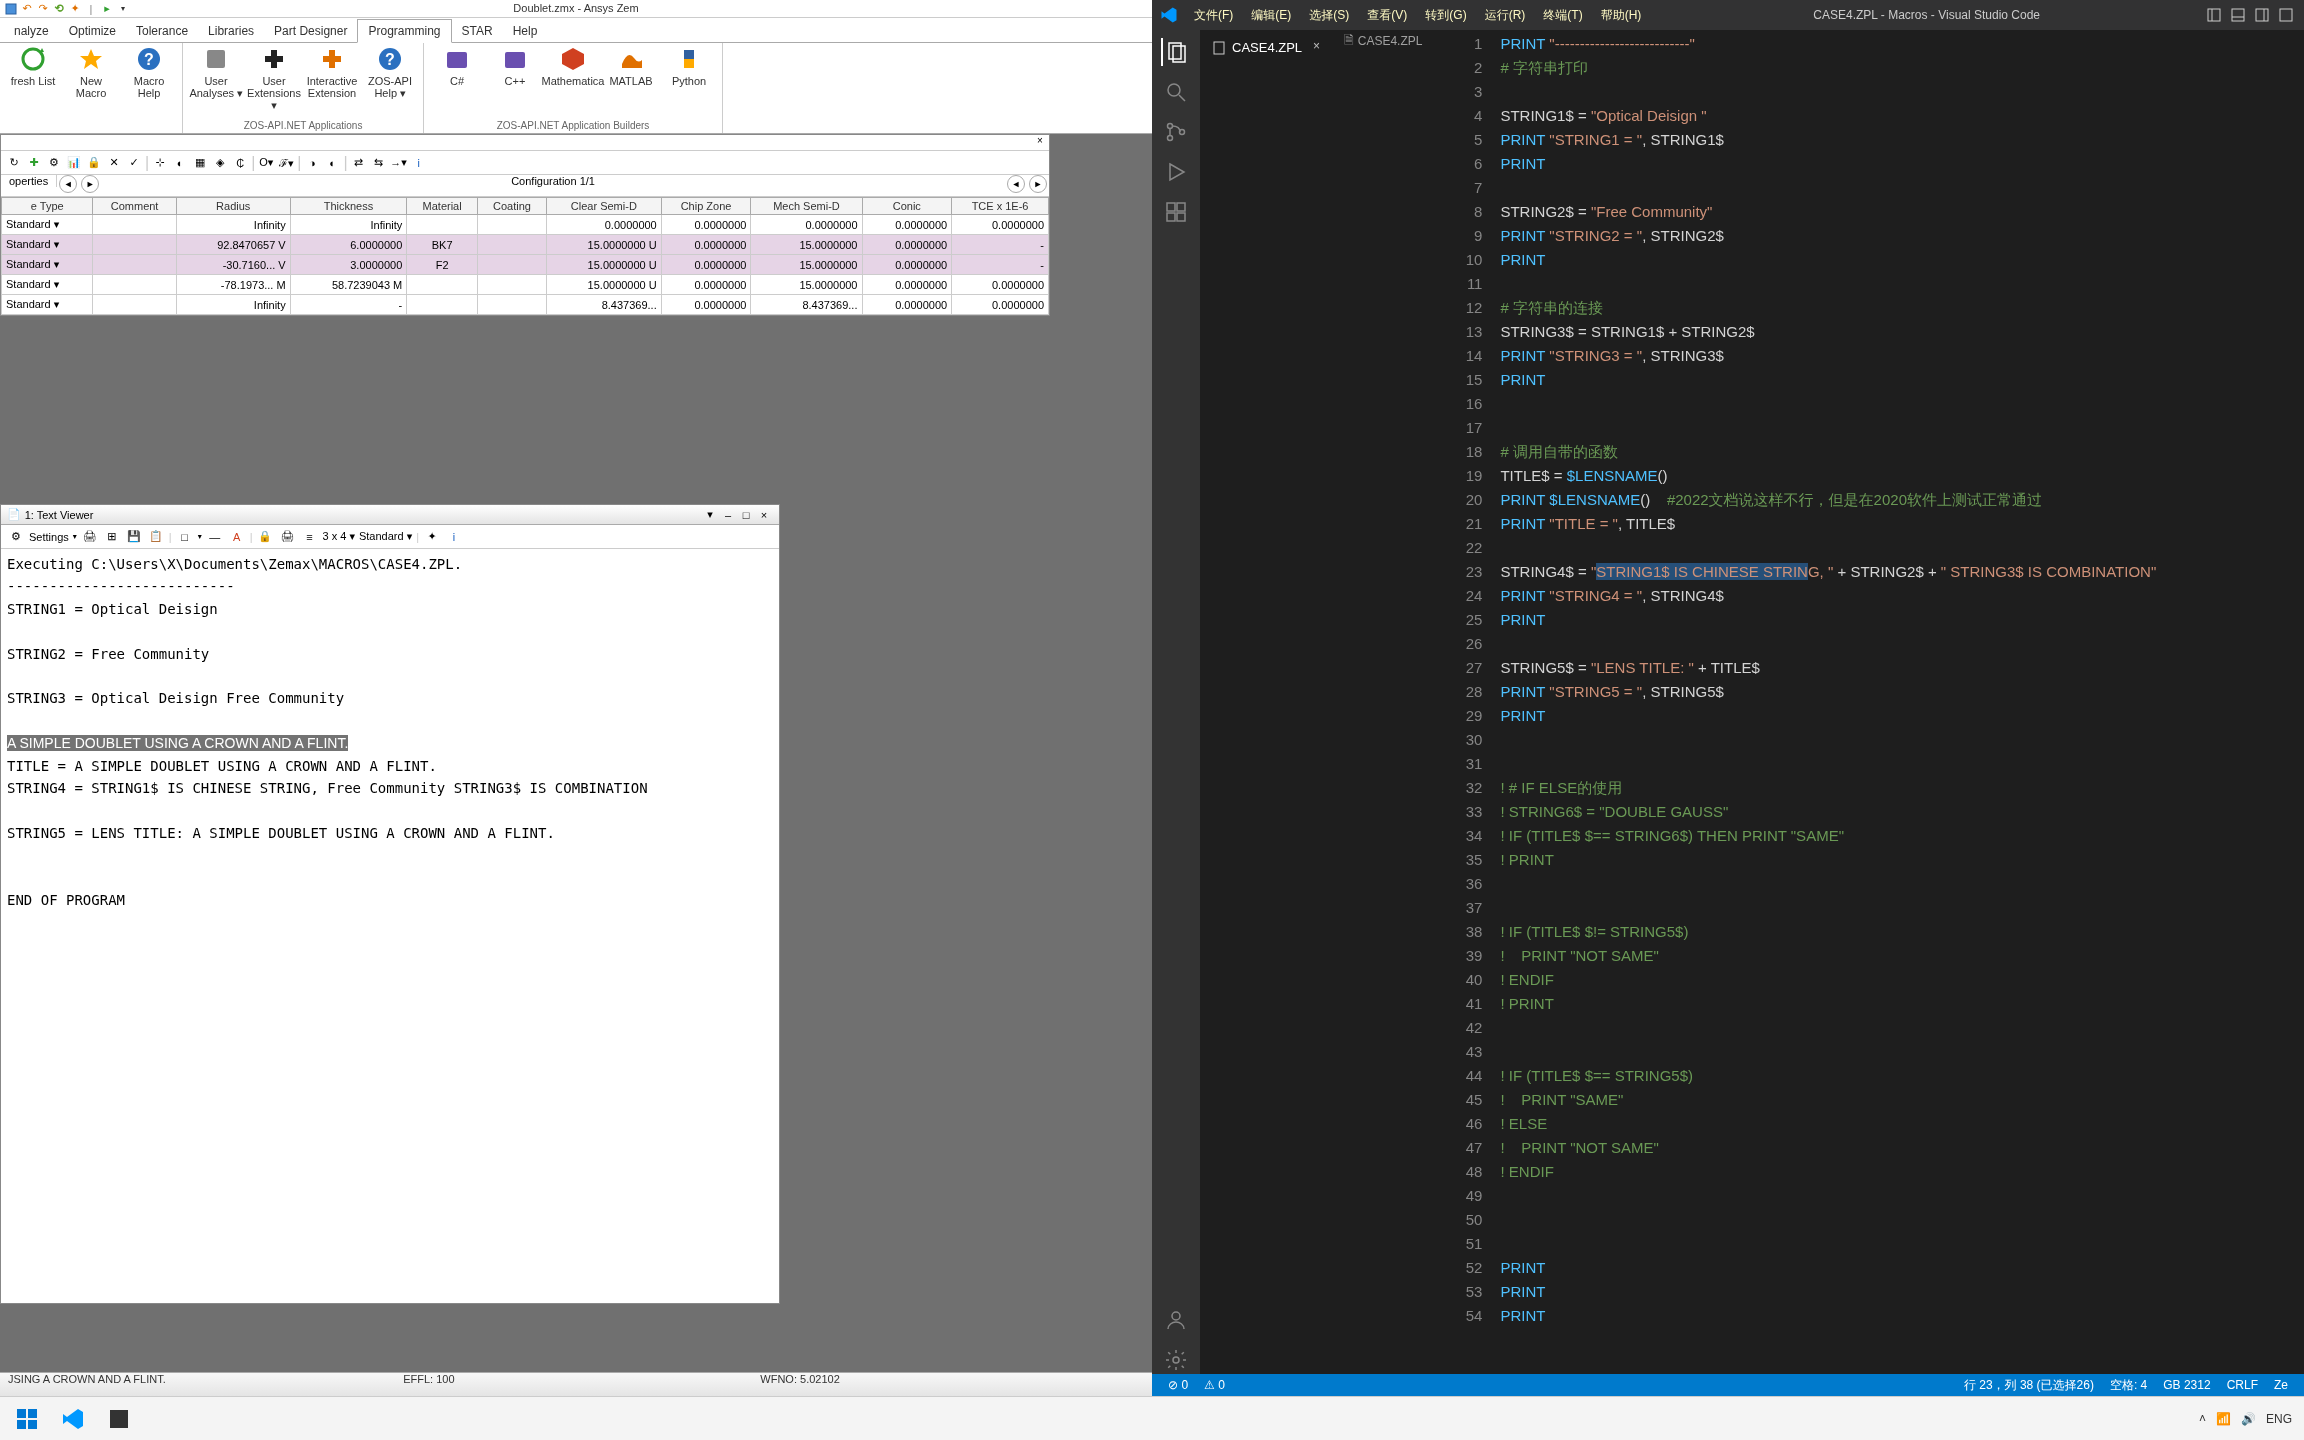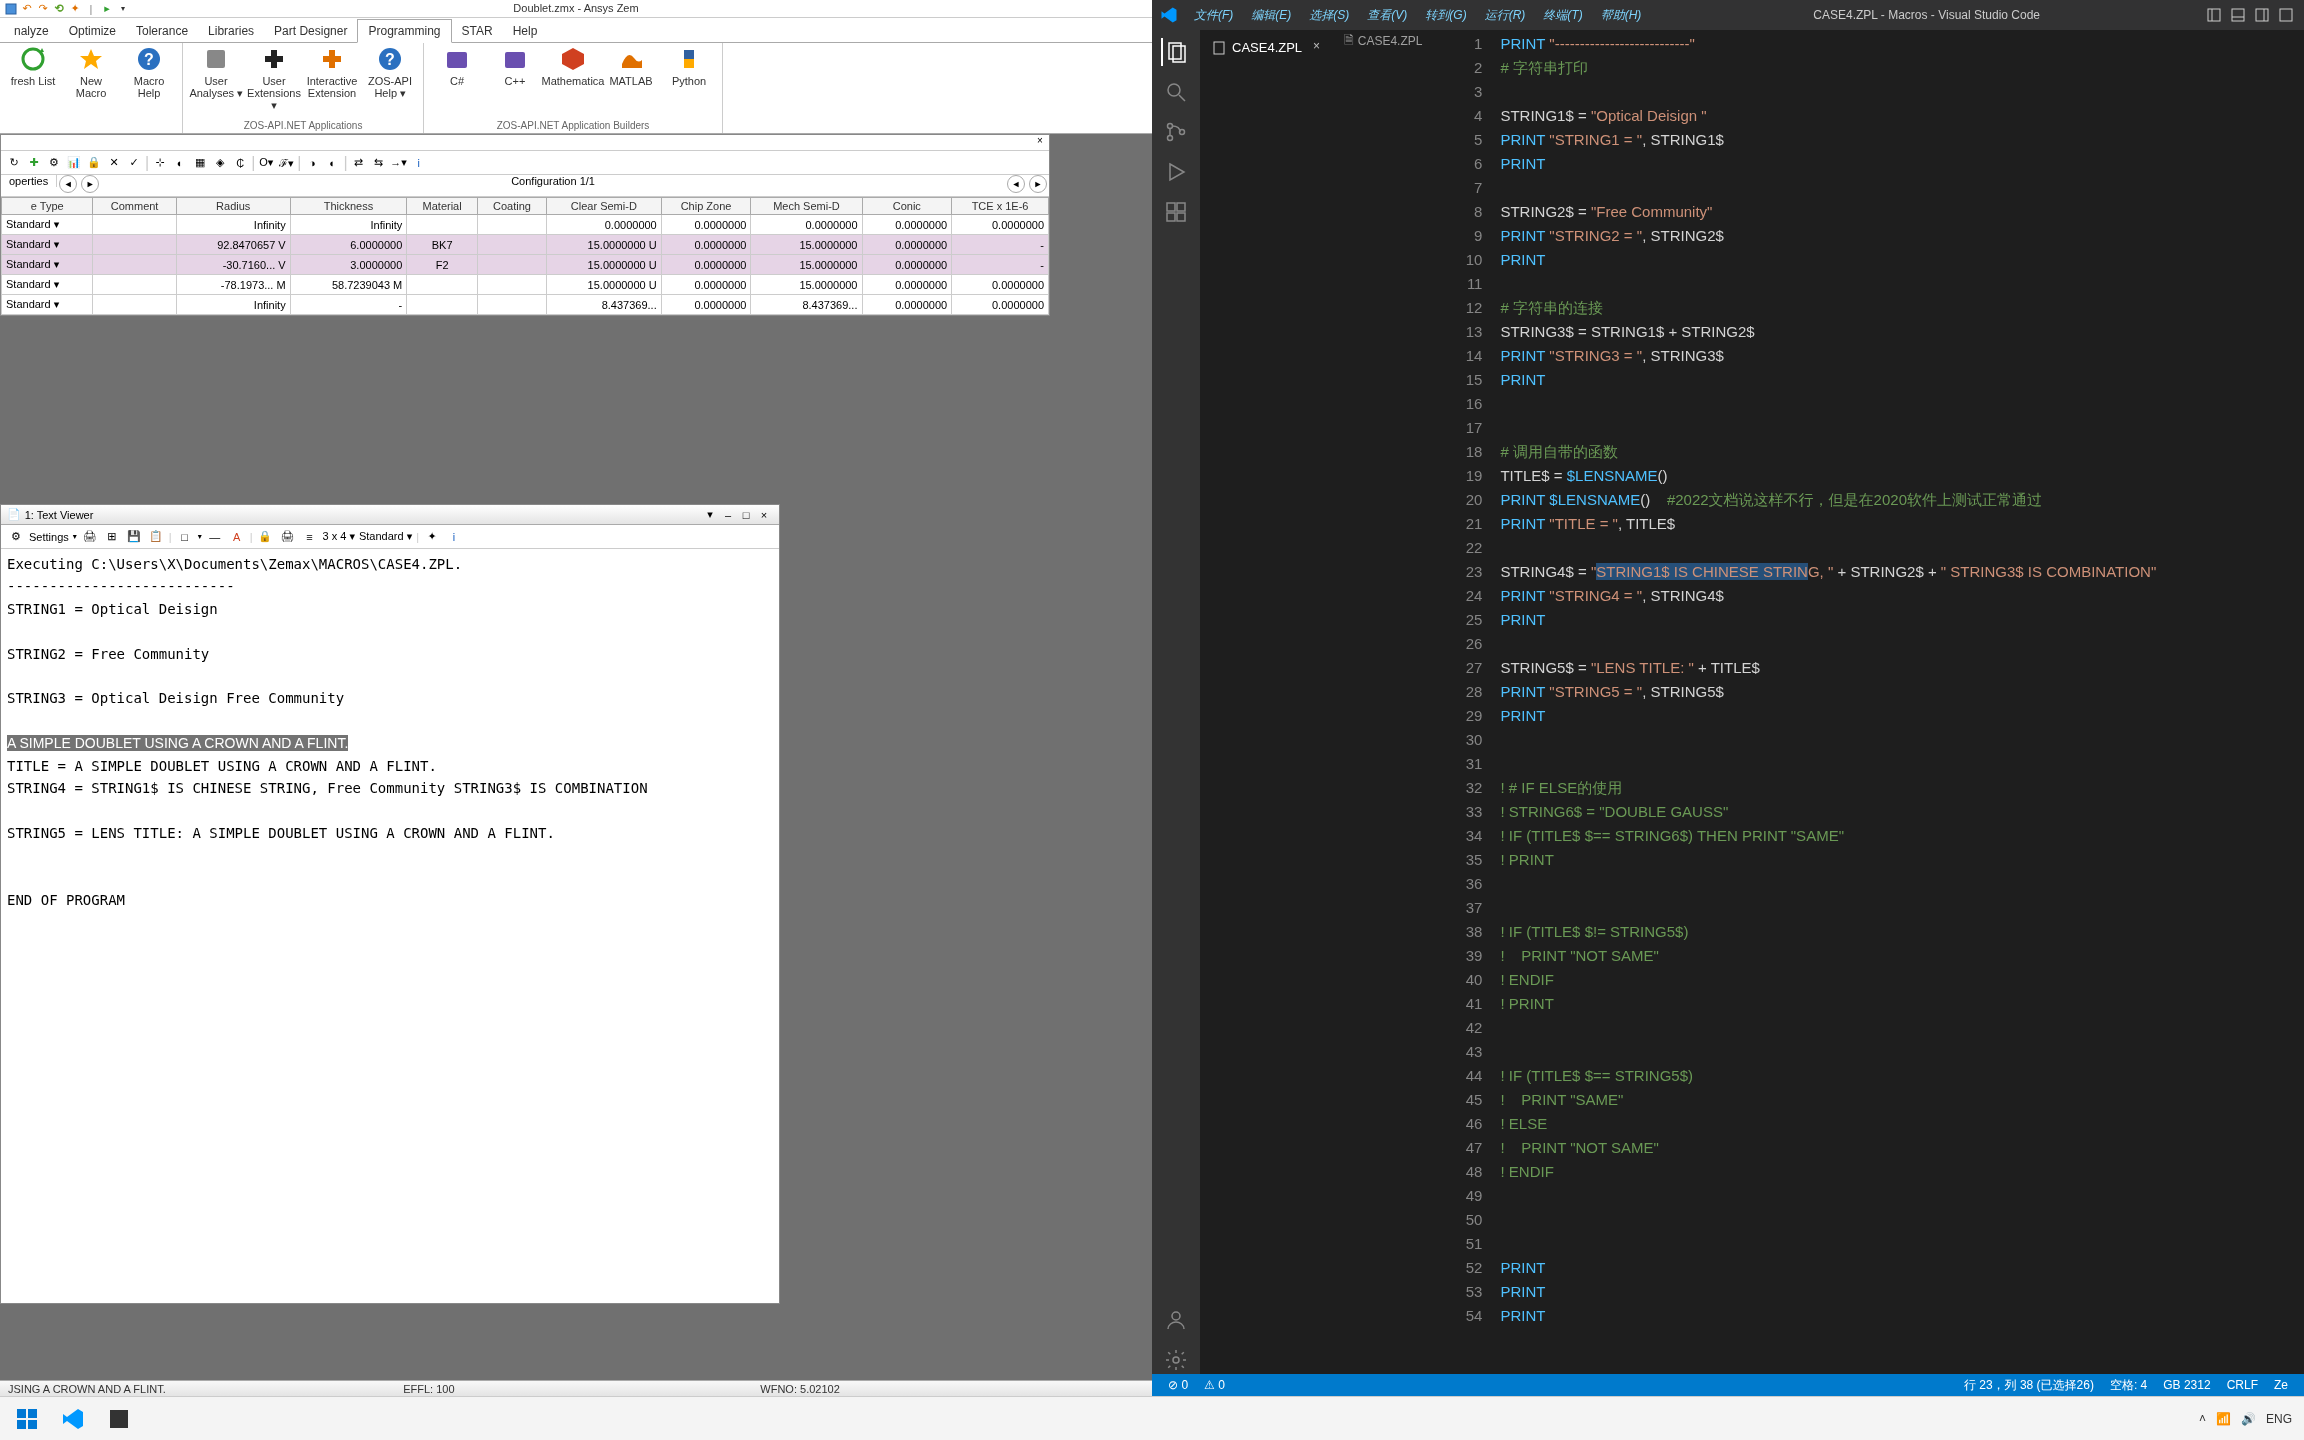--- a/index.html
+++ b/index.html
@@ -40,30 +40,30 @@
 
 .txt-win{position:absolute;left:0;top:370px;width:780px;height:800px;background:#fff;border:1px solid #888;}
 .txt-win .thdr{height:20px;background:linear-gradient(#fff,#e4e4e4);display:flex;align-items:center;padding:0 6px;font-size:11px;border-bottom:1px solid #aaa;}
 .txt-win .thdr .sp{flex:1;}
 .txt-win .thdr .wb{width:18px;text-align:center;cursor:pointer;}
 .txt-tool{height:24px;display:flex;align-items:center;gap:4px;padding:0 6px;border-bottom:1px solid #ccc;font-size:11px;}
 .txt-tool .tb{width:18px;height:18px;display:inline-flex;align-items:center;justify-content:center;cursor:pointer;}
 .txt-body{font-family:Consolas,monospace;font-size:14px;padding:4px 6px;white-space:pre;line-height:1.6;overflow:auto;height:calc(100% - 44px);}
 .txt-body .hl{background:#737373;color:#fff;}
 
-.zx-status{position:absolute;left:0;bottom:0;width:1152px;height:16px;background:linear-gradient(#f8f8f8,#e4e4e4);border-top:1px solid #aaa;display:flex;align-items:center;font-size:11px;color:#333;padding:0 8px;}
+.zx-status{position:absolute;left:0;bottom:0;width:1152px;height:24px;background:linear-gradient(#f8f8f8,#e4e4e4);border-top:1px solid #aaa;display:flex;font-size:11px;color:#333;padding:0 8px;}
 .zx-status .mid{position:absolute;left:35%;}
 .zx-status .r{position:absolute;left:66%;}
 
 
 .vsc{position:absolute;left:1152px;top:0;width:1152px;height:1396px;background:#1e1e1e;color:#ccc;font-size:13px;}
 .vsc-titlebar{height:30px;background:#323233;display:flex;align-items:center;padding:0 8px;font-size:12px;}
 .vsc-titlebar .logo{width:18px;height:18px;margin-right:8px;}
 .vsc-titlebar .menus{display:flex;gap:2px;}
-.vsc-titlebar .menus span{padding:4px 8px;cursor:pointer;color:#7dd3fc;font-style:italic;}
+.vsc-titlebar .menus span{padding:4px 8px;cursor:pointer;color:#fef9c3;}
 .vsc-titlebar .title{flex:1;text-align:center;color:#ccc;}
 .vsc-titlebar .winbtns{display:flex;gap:4px;}
 .vsc-titlebar .winbtns span{width:20px;height:20px;display:inline-flex;align-items:center;justify-content:center;cursor:pointer;}
 
 .vsc-body{display:flex;height:calc(100% - 30px - 22px);}
 .vsc-activity{width:48px;background:#333;display:flex;flex-direction:column;align-items:center;padding-top:8px;gap:12px;}
 .vsc-activity .ab{width:28px;height:28px;display:flex;align-items:center;justify-content:center;cursor:pointer;opacity:.55;}
 .vsc-activity .ab.active{opacity:1;border-left:2px solid #fff;margin-left:-2px;padding-left:2px;}
 .vsc-activity .spacer{flex:1;}
 

